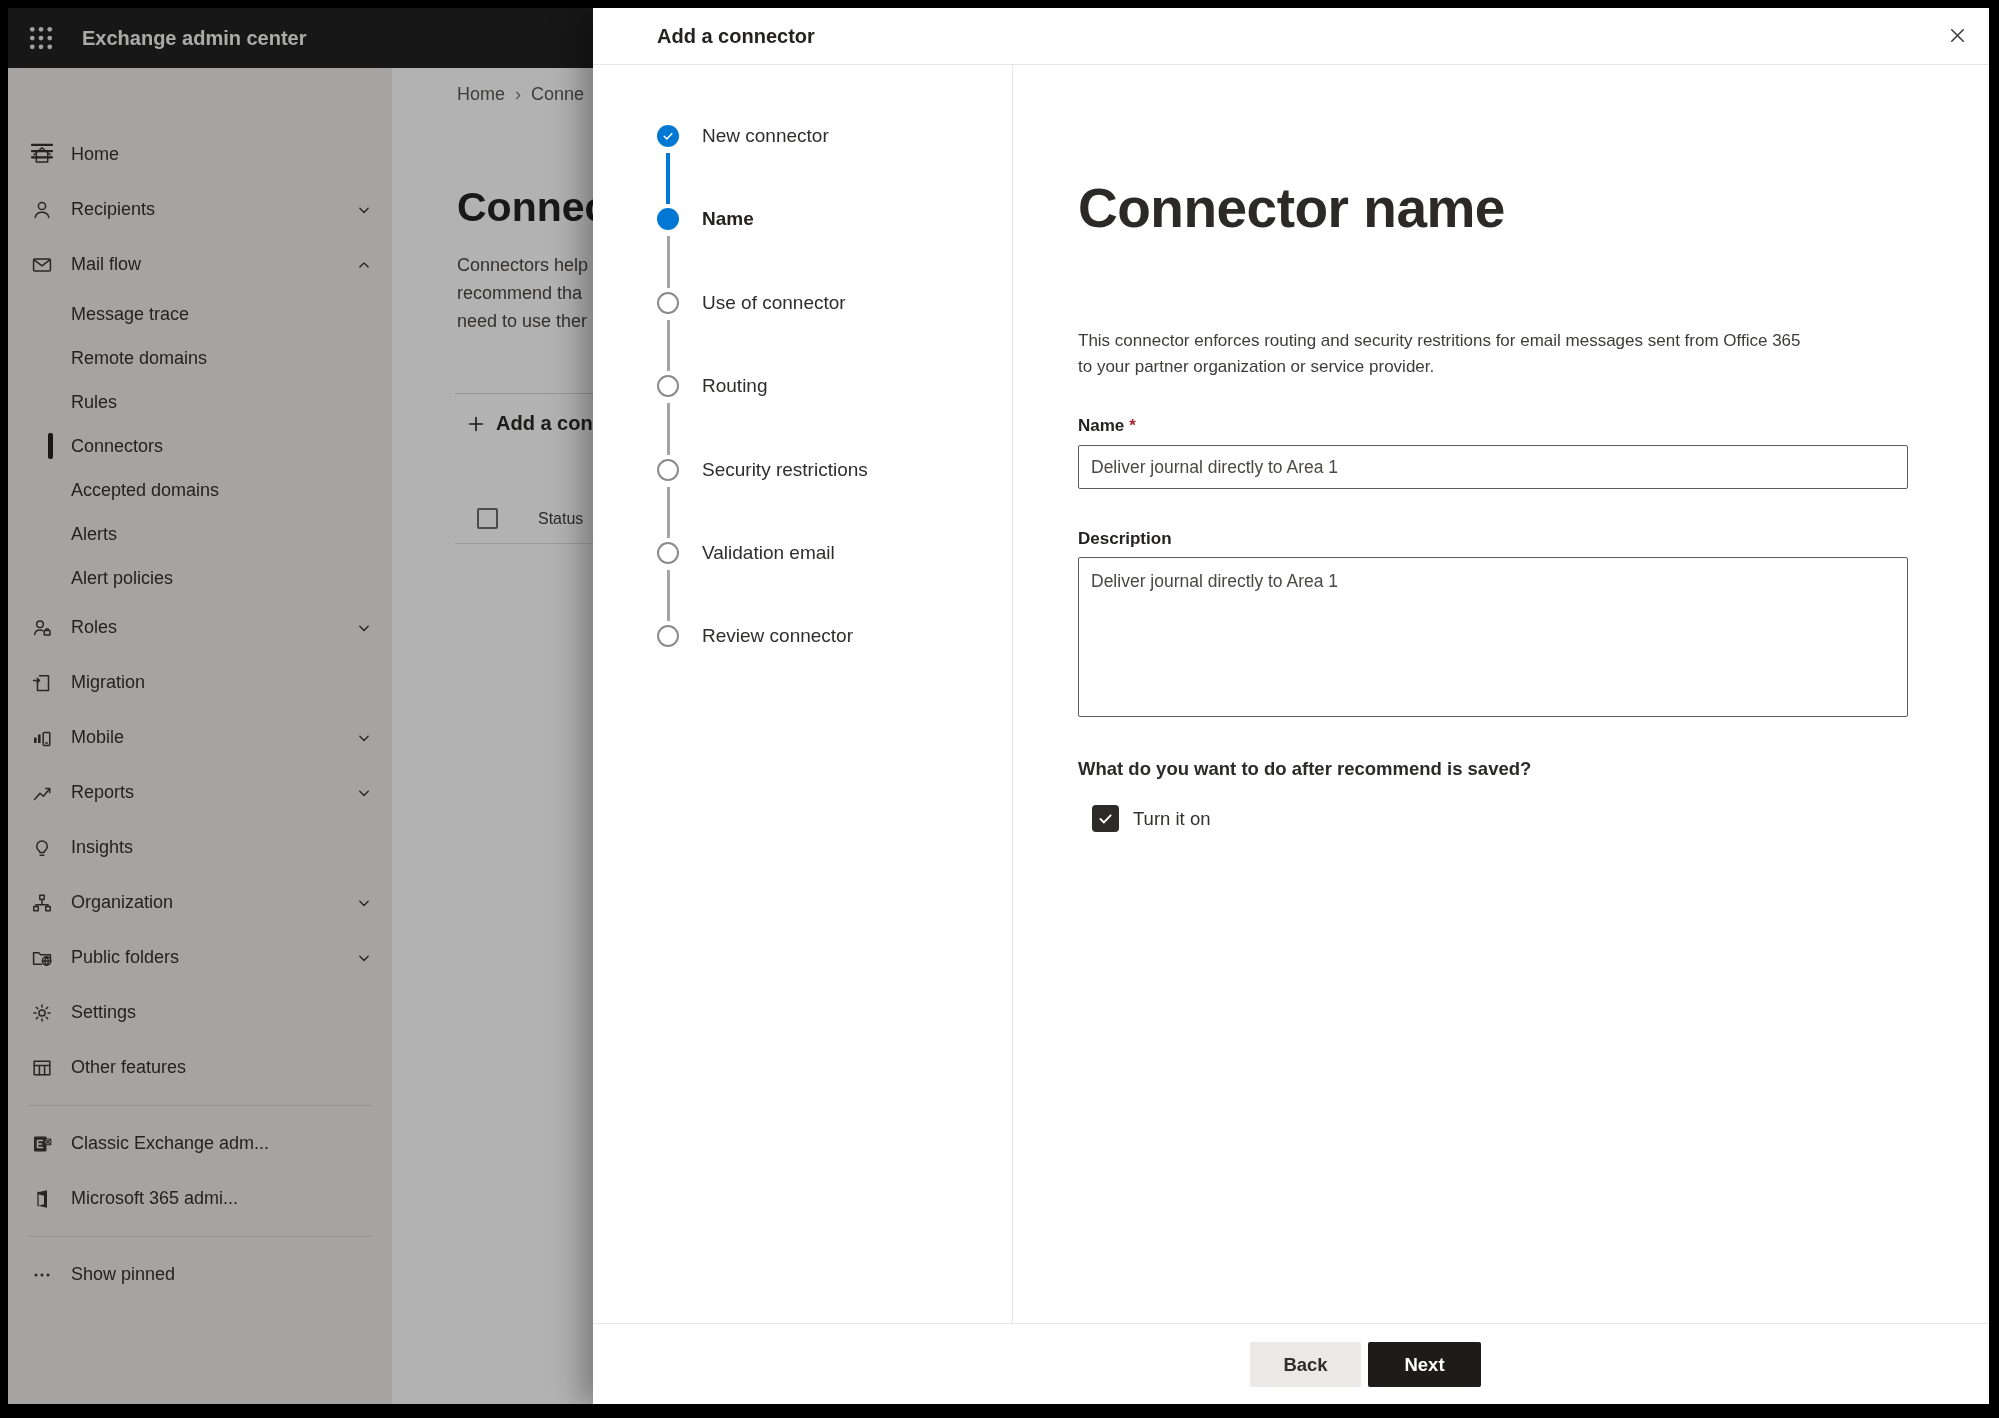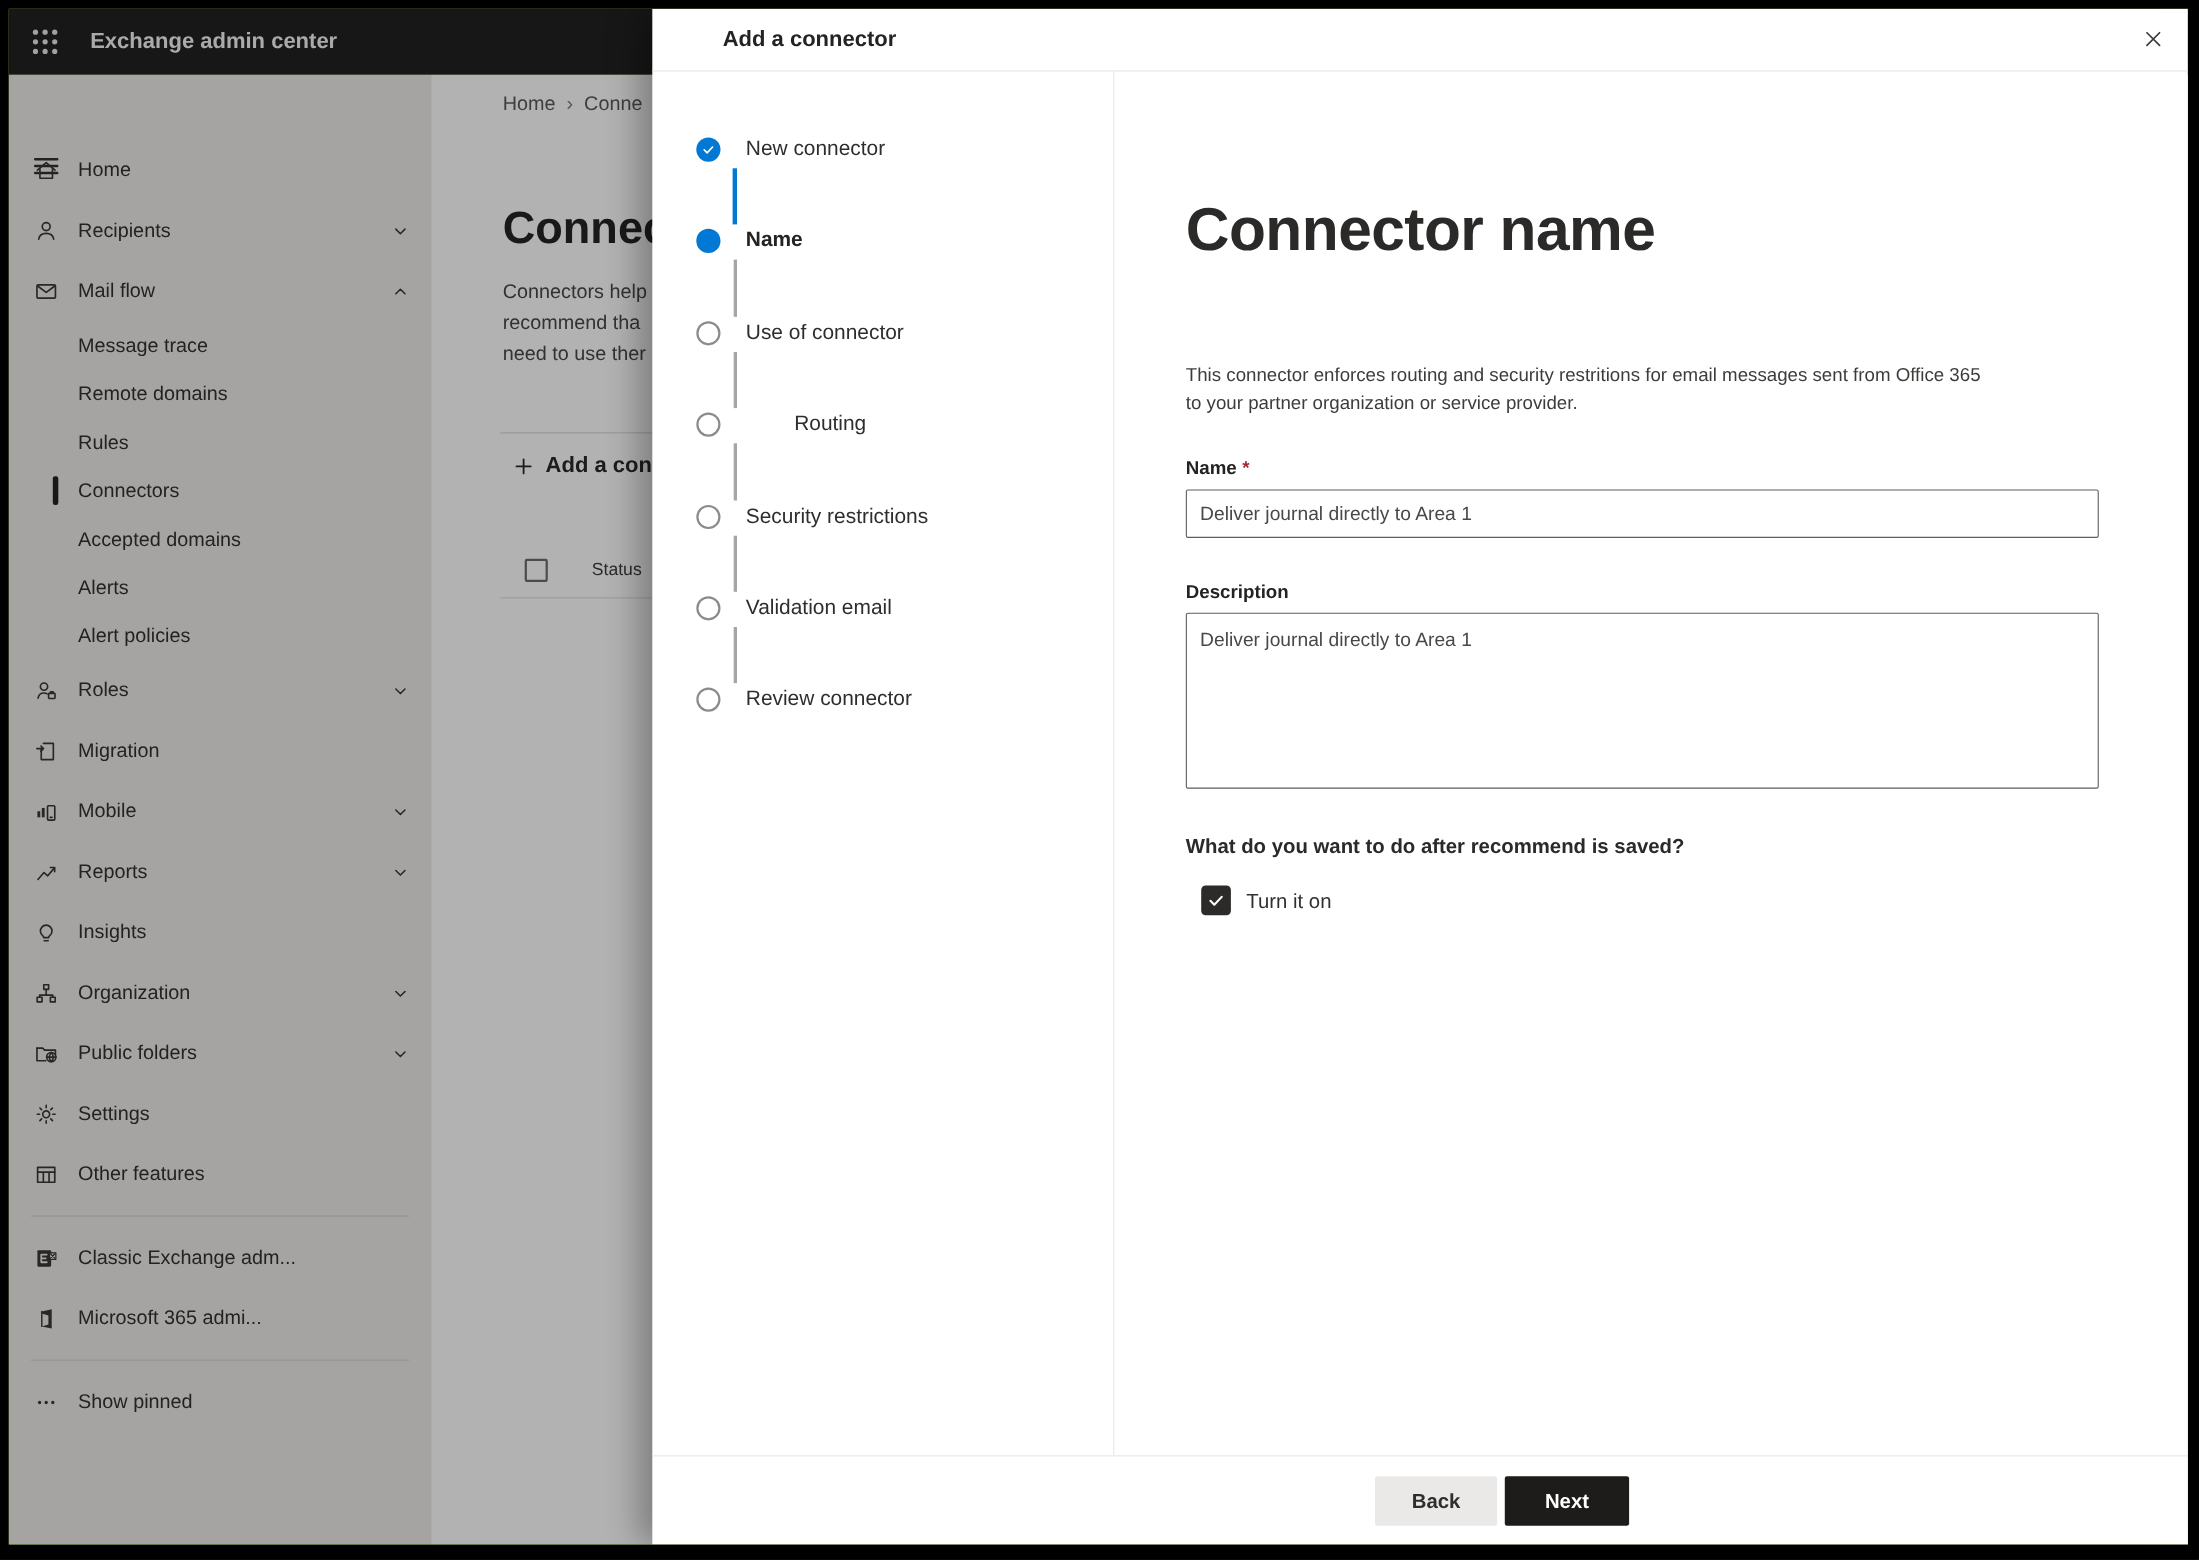--- a/index.html
+++ b/index.html
@@ -54,21 +54,21 @@
   
   .dialog { position:absolute; left:585px; top:0; width:1396px; height:1396px; background:#fff;
             z-index:10; box-shadow:-12px 0 28px rgba(0,0,0,0.30); }
   .d-header { position:absolute; left:0; top:0; width:100%; height:57px; border-bottom:1px solid #e8e6e4; }
   .d-title { position:absolute; left:64px; top:0; line-height:56px; font-size:20px; font-weight:700; color:#242322; }
   .d-close { position:absolute; left:1344px; top:7px; width:40px; height:40px; display:flex;
              align-items:center; justify-content:center; cursor:pointer; color:#3b3a39; }
 
   
   .stepper { position:absolute; left:0; top:57px; width:420px; height:1258px; border-right:1px solid #e8e6e4; }
-  .step { position:absolute; left:0; display:flex; align-items:center; height:42px; padding-left:40px; }
+  .step { position:absolute; left:0; display:flex; align-items:center; height:42px; padding-left:64px; }
   .step .circle { width:22px; height:22px; border-radius:50%; flex:0 0 auto;
                   display:flex; align-items:center; justify-content:center; }
   .step.complete .circle, .step.current .circle { background:var(--accent,#0078d4); }
   .step.upcoming .circle { background:#fff; border:2.5px solid #8d8b89; }
   .step .slabel { margin-left:23px; font-size:19px; color:#2f2e2d; white-space:nowrap; }
   .step.current .slabel { font-weight:700; color:#242322; }
   .step-line { position:absolute; width:2.5px; left:74px; background:#a7a5a3; }
   .step-line.blue { width:4px; left:73px; background:var(--accent,#0078d4); }
 
   
@@ -338,21 +338,21 @@
         <div class="step current" style="top: 133px;">
           <span class="circle"></span>
           <span class="slabel">Name</span>
         </div>
         <div class="step-line" style="top: 171px; height: 52px;"></div>
         <div class="step upcoming" style="top: 217px;">
           <span class="circle"></span>
           <span class="slabel">Use of connector</span>
         </div>
         <div class="step-line" style="top: 255px; height: 51px;"></div>
-        <div class="step upcoming" style="top: 300px; gap: 44px;">
+        <div class="step upcoming" style="top: 300px;">
           <span class="circle"></span>
           <span class="slabel">Routing</span>
         </div>
         <div class="step-line" style="top: 338px; height: 52px;"></div>
         <div class="step upcoming" style="top: 384px;">
           <span class="circle"></span>
           <span class="slabel">Security restrictions</span>
         </div>
         <div class="step-line" style="top: 422px; height: 51px;"></div>
         <div class="step upcoming" style="top: 467px;">

